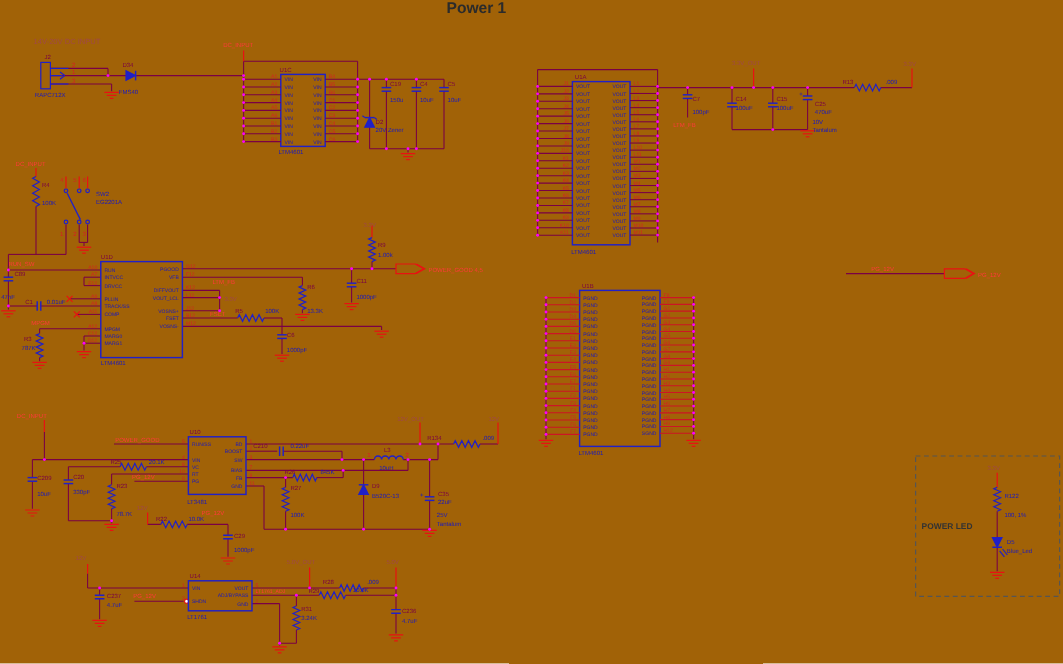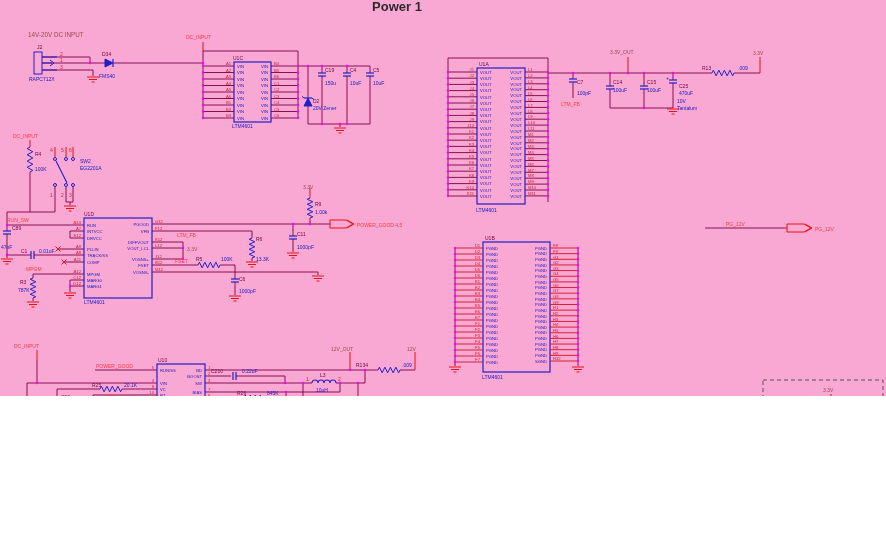--- a/index.html
+++ b/index.html
@@ -1,16 +1,16 @@
 <!DOCTYPE html>
 <html><head>
 <meta charset="utf-8">
 <style>
   html,body{margin:0;padding:0;background:#ffffff;}
-  #stage{position:relative;width:886px;height:396px;background:#f9a8d4;overflow:hidden;}
+  #stage{position:relative;width:886px;height:553px;background:#a16207;overflow:hidden;}
   svg{display:block;}
   svg text{font-family:"Liberation Sans","DejaVu Sans",sans-serif;}
   .t-title{fill:#2b2b2b;}
   .t-ref{fill:#7a0045;}
   .t-val{fill:#1a1abe;}
   .t-net{fill:#ff3a3a;}
   .t-pwr{fill:#a04848;}
   .t-pin{fill:#d42222;}
   .t-name{fill:#1a1abe;}
   .t-note{fill:#333333;}

